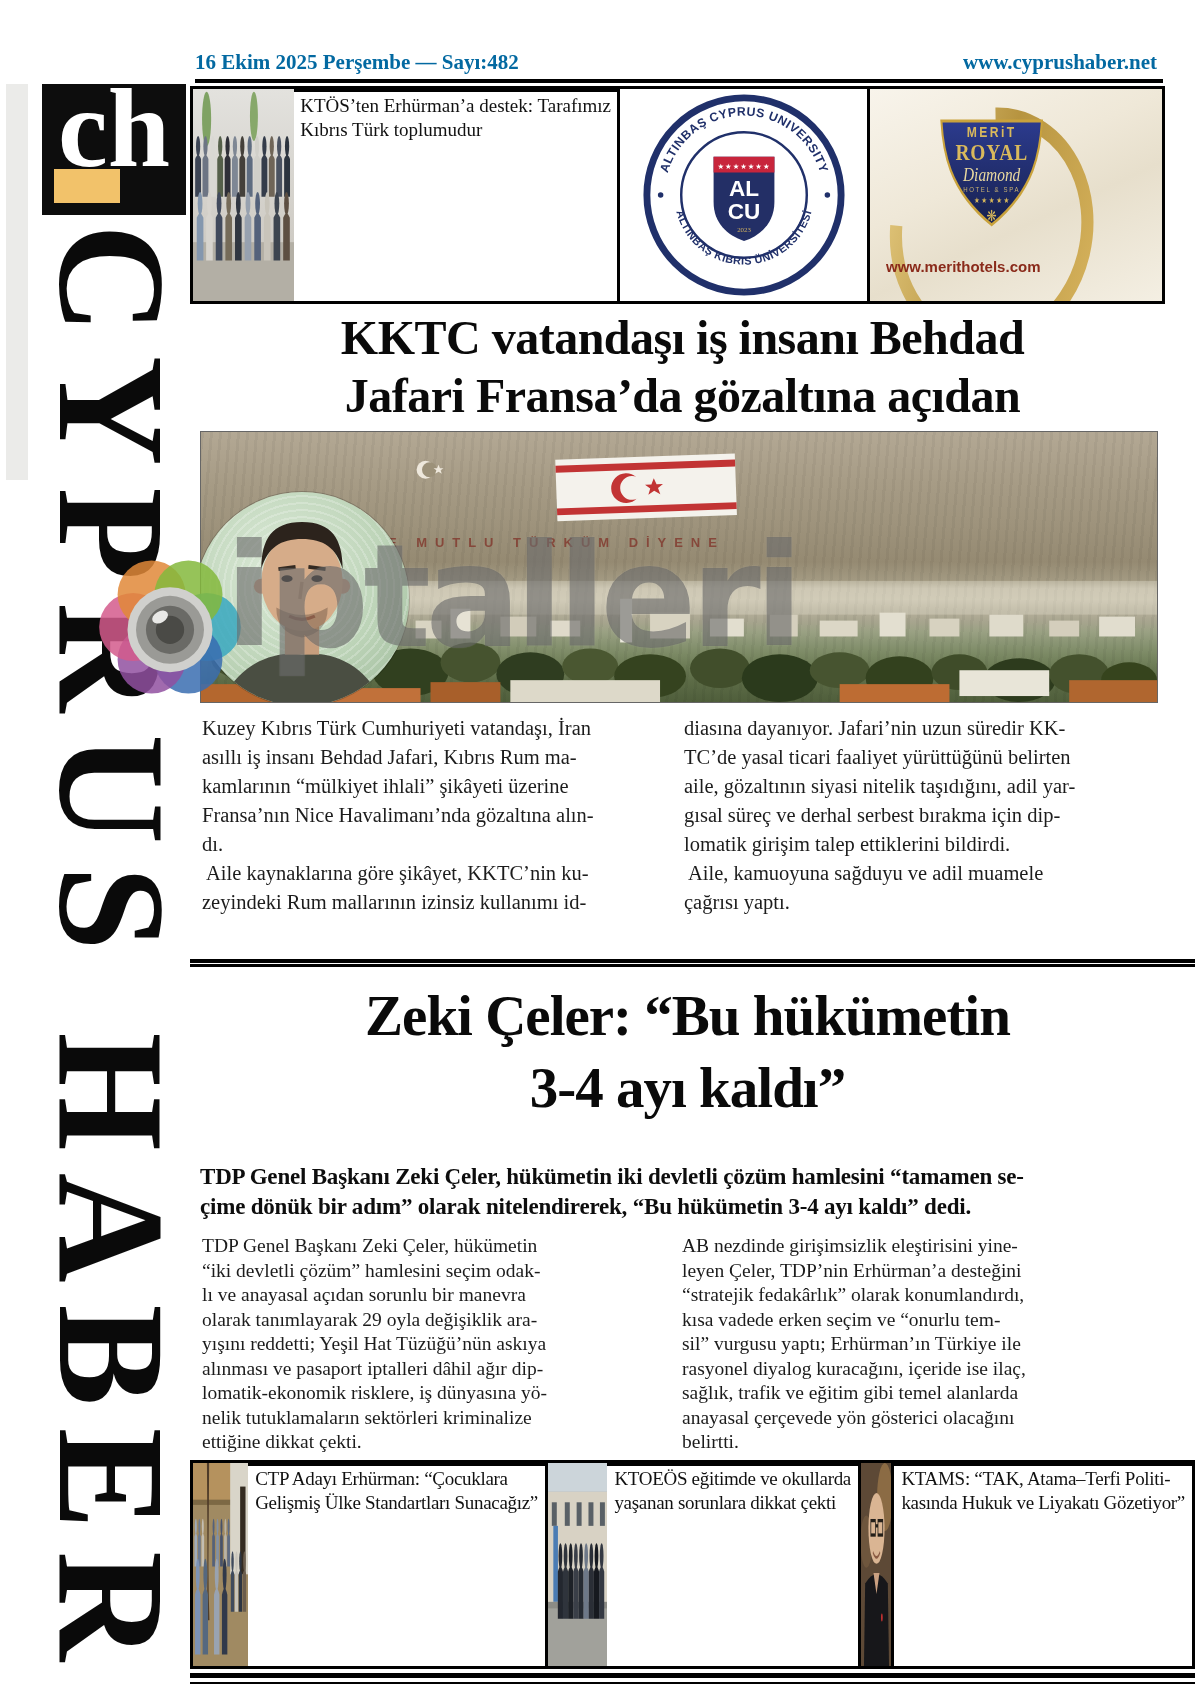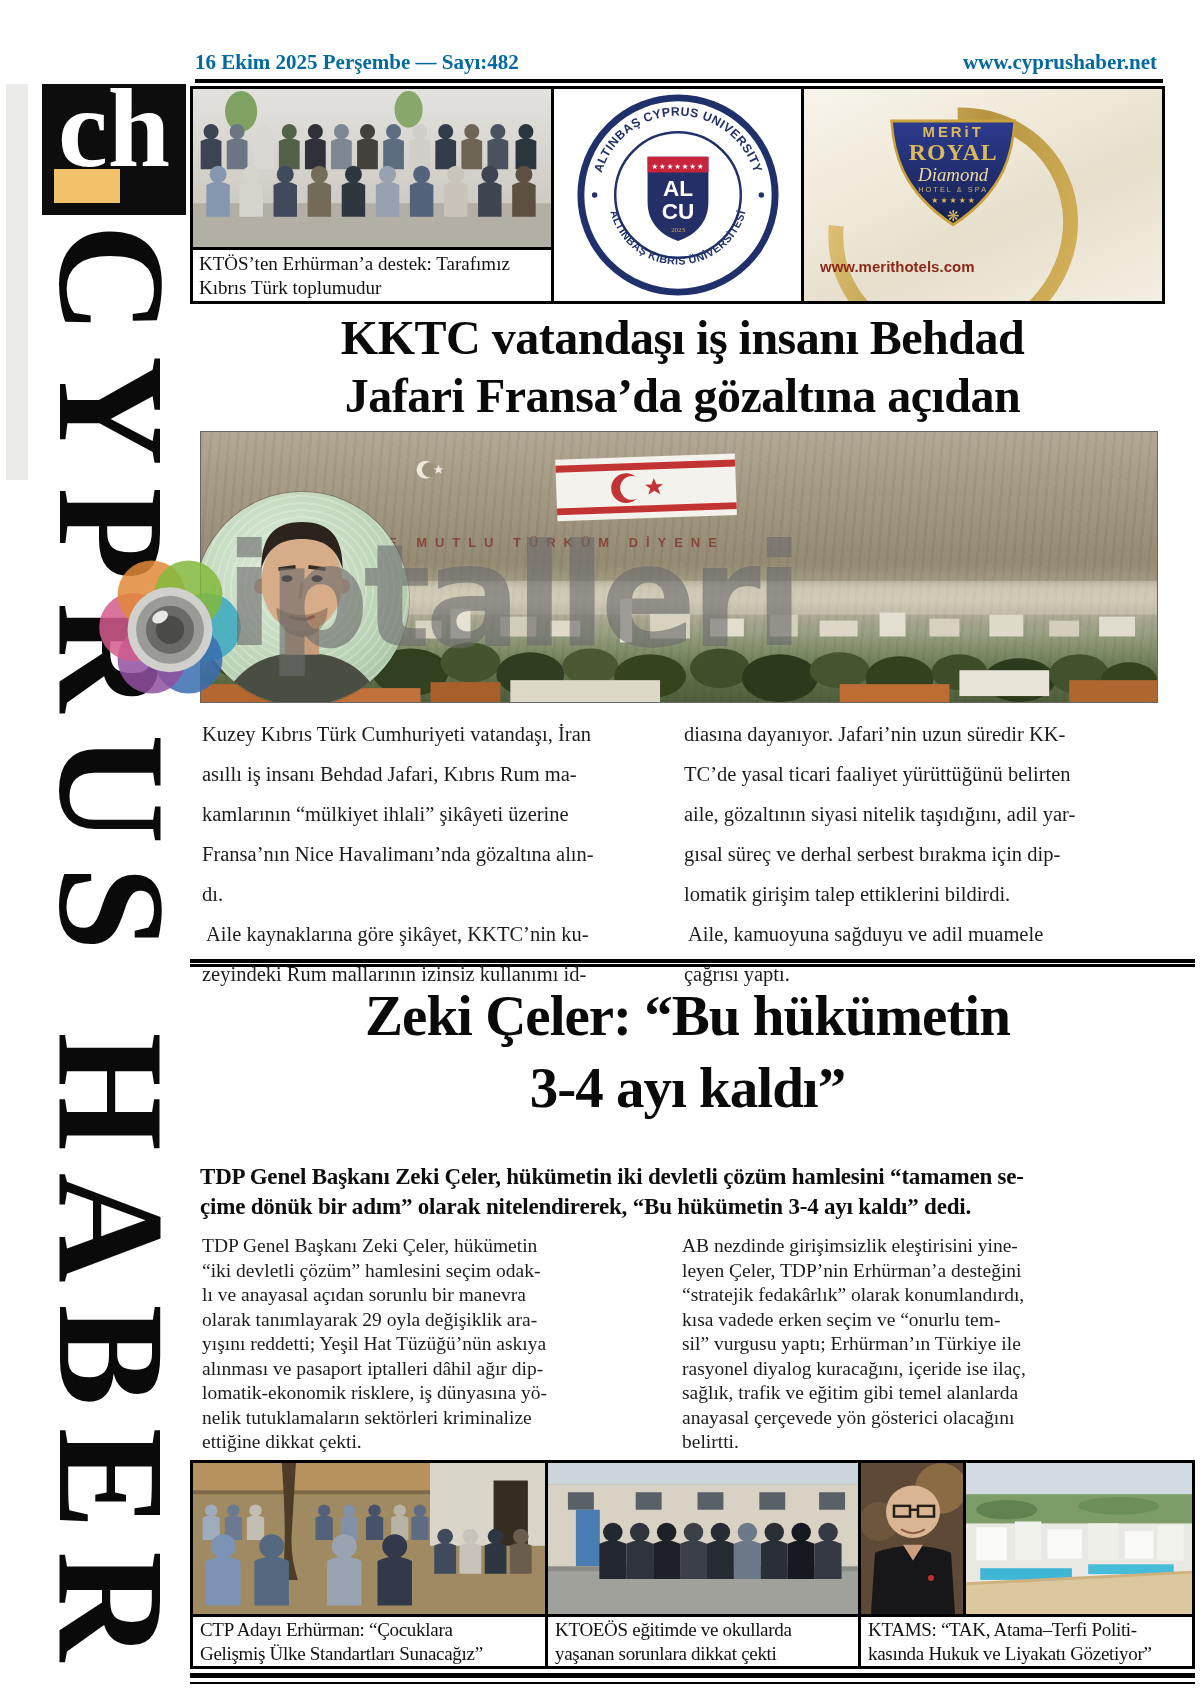--- a/index.html
+++ b/index.html
@@ -18,21 +18,21 @@
 
   
   .top-line{left:195px;top:50px;width:962px;display:flex;justify-content:space-between;
             font-weight:bold;font-size:21px;color:#0369a1;}
   .header-rule{left:195px;top:79px;width:968px;height:4px;background:#000;}
 
   
   .top-row{left:190px;top:86px;width:975px;height:218px;display:flex;border:3px solid #000;
            box-sizing:border-box;background:#fff;}
   .cell{box-sizing:border-box;height:100%;}
-  .cell-ktos{width:361px;border-right:3px solid #000;display:flex;flex-direction:column;justify-content:center;}
+  .cell-ktos{width:427px;border-right:3px solid #000;display:flex;justify-content:center;}
   .cell-ktos .ph{flex:1;overflow:hidden;}
   .cap-ktos{height:54px;border-top:3px solid #000;font-size:19px;line-height:24px;
             padding:2px 6px;white-space:pre-line;box-sizing:border-box;}
   .cell-alcu{width:250px;border-right:3px solid #000;display:flex;align-items:center;justify-content:center;background:#fff;}
   .cell-merit{flex:1;position:relative;background:linear-gradient(155deg,#f8f4eb 0%,#efe8d8 40%,#e7dfcc 60%,#f4efe3 100%);overflow:hidden;text-align:center;}
   .merit-web{position:absolute;left:16px;bottom:26px;font-family:"Liberation Sans",sans-serif;
              font-weight:bold;font-size:15px;color:#8a2a1a;}
 
   
   .headline-1{left:195px;top:309px;width:975px;text-align:center;font-weight:bold;font-size:48px;
@@ -54,39 +54,39 @@
   .portrait svg{width:100%;height:100%;display:block;}
 
   
   .watermark{left:85px;top:542px;display:flex;align-items:flex-start;z-index:6;pointer-events:none;}
   .wm-text{font-family:"DejaVu Sans",sans-serif;font-weight:bold;font-size:142px;line-height:1;
            color:rgba(72,72,72,0.5);letter-spacing:-6px;margin:-16px 0 0 -30px;
            text-shadow:0 0 1px rgba(255,255,255,0.25);}
 
   
   .cols-1{left:202px;top:714px;width:975px;display:flex;gap:14px;font-size:20.5px;
-          line-height:40px;white-space:pre;color:#1c1c1c;}
+          line-height:29px;white-space:pre;color:#1c1c1c;}
   .cols-1 .c1{width:468px;} .cols-1 .c2{width:486px;}
 
   .divider{left:190px;top:959px;width:1005px;height:8px;
            background:linear-gradient(#000 0 4px,#fff 4px 5px,#000 5px 8px);}
 
   
   .headline-2{left:195px;top:980px;width:985px;text-align:center;font-weight:bold;font-size:57px;
               line-height:72px;white-space:pre-line;letter-spacing:-1px;color:#0a0a0a;}
   .lede{left:200px;top:1162px;width:995px;font-weight:bold;font-size:23px;line-height:30px;
         white-space:pre;letter-spacing:-0.2px;color:#0d0d0d;}
   .cols-2{left:202px;top:1234px;width:975px;display:flex;gap:18px;font-size:19.5px;
           line-height:24.5px;white-space:pre;color:#1c1c1c;}
   .cols-2 .c1{width:462px;} .cols-2 .c2{width:488px;}
 
   
   .bottom-row{left:190px;top:1460px;width:1005px;height:209px;display:flex;border:3px solid #000;
               box-sizing:border-box;background:#fff;}
-  .b-cell{box-sizing:border-box;height:100%;display:flex;flex-direction:column;}
+  .b-cell{box-sizing:border-box;height:100%;display:flex;flex-direction:row;}
   .b-cell1{width:355px;border-right:3px solid #000;}
   .b-cell2{width:313px;border-right:3px solid #000;}
   .b-cell3{flex:1;}
   .b-photo{flex:1;overflow:hidden;display:flex;}
   .b-photo svg{width:100%;height:100%;display:block;}
   .b-cap{height:52px;border-top:3px solid #000;font-size:19px;line-height:24px;padding:1px 7px;
          white-space:pre-line;letter-spacing:-0.3px;box-sizing:border-box;}
   .sub-man{width:102px;border-right:3px solid #000;}
   .sub-resort{flex:1;}
 

